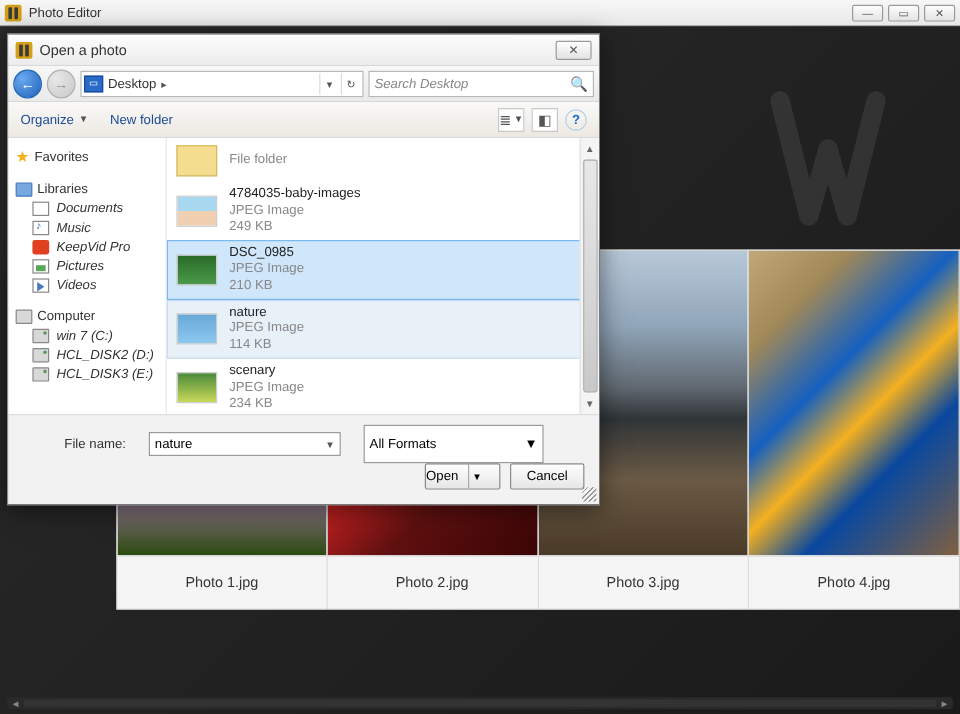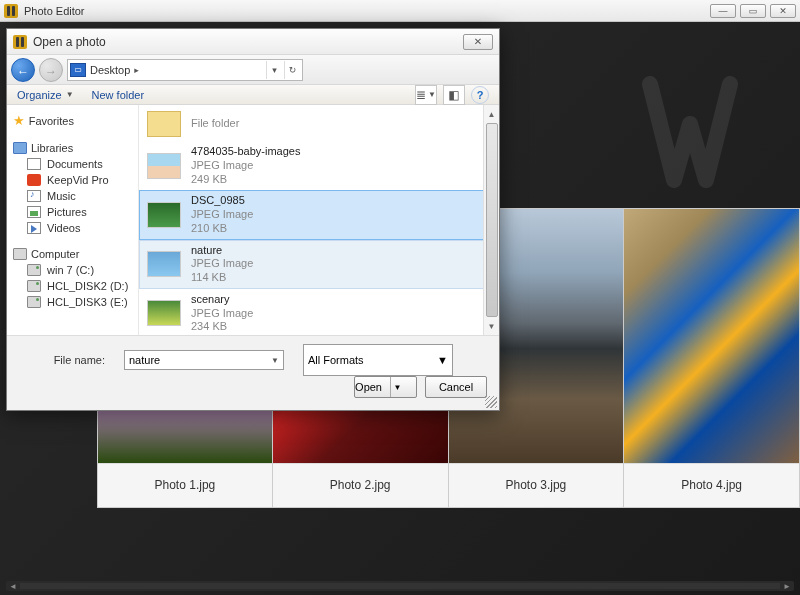--- a/index.html
+++ b/index.html
@@ -42,36 +42,36 @@
   .dlg-nav { height: 30px; background: linear-gradient(#f8f8f8,#eaeaea); border-bottom:1px solid #d8d8d8; display:flex; align-items:center; padding:0 4px; gap:4px;}
   .nav-circ { width:24px; height:24px; border-radius:50%; background: radial-gradient(circle at 30% 30%,#6aa9f0,#1f62b8); border:1px solid #1f62b8; display:flex; align-items:center; justify-content:center; color:#fff; font-size:12px; cursor:pointer;}
   .nav-circ.disabled { background: radial-gradient(circle at 30% 30%,#e8e8e8,#c8c8c8); border-color:#b0b0b0; color:#999;}
   .breadcrumb { flex:0 0 236px; height:22px; border:1px solid #b8b8b8; background:#fff; display:flex; align-items:center; padding:0 2px; font-size:11px; color:#333; gap:4px;}
   .bc-icon { width:16px; height:14px; background:#2a6ac8; border:1px solid #1a4a98; display:flex; align-items:center; justify-content:center; color:#fff; font-size:8px;}
   .bc-drop { margin-left:auto; display:flex; gap:2px;}
   .bc-drop span { width:16px; height:18px; border-left:1px solid #ddd; display:flex; align-items:center; justify-content:center; font-size:9px; color:#555; cursor:pointer;}
   .search-box { flex:1; height:22px; border:1px solid #b8b8b8; background:#fff; display:flex; align-items:center; padding:0 4px; font-size:11px; color:#888; font-style:italic;}
   .search-box .mag { margin-left:auto; color:#2a6ac8; font-style:normal; font-size:12px; cursor:pointer;}
 
-  .dlg-toolbar { height:20px; background:linear-gradient(#faf9f7,#ece9e2); border-bottom:1px solid #d8d8d8; display:flex; align-items:center; padding:0 10px; font-size:11px; gap:18px;}
+  .dlg-toolbar { height:30px; background:linear-gradient(#faf9f7,#ece9e2); border-bottom:1px solid #d8d8d8; display:flex; align-items:center; padding:0 10px; font-size:11px; gap:18px;}
   .tb-item { color:#1a4a98; cursor:pointer; display:flex; align-items:center; gap:4px;}
   .tb-drop { font-size:8px; color:#555;}
   .tb-right { margin-left:auto; display:flex; gap:6px; align-items:center;}
   .tb-ico { width:22px; height:20px; border:1px solid transparent; display:flex; align-items:center; justify-content:center; font-size:12px; color:#555; cursor:pointer;}
   .tb-ico.view { border-color:#c8c8c8; background:#fff;}
   .tb-ico.help { color:#1a6ac8; border:1px solid #c0d0e8; border-radius:50%; width:18px; height:18px; font-size:11px; font-weight:bold;}
 
   .dlg-body { height: 230px; display:flex; background:#fff; position:relative;}
   .nav-pane { width:132px; border-right:1px solid #e8e8e8; padding:6px 4px; font-size:11px; color:#1a4a98; overflow:hidden;}
   .nav-group { margin-bottom:10px;}
   .nav-head { display:flex; align-items:center; gap:4px; color:#333; padding:2px 2px;}
   .nav-head span.star { color:#f5b020; font-size:13px;}
   .nav-lib { width:14px; height:12px; background:#78a8e0; border:1px solid #4878c0; border-radius:1px;}
   .nav-comp { width:14px; height:12px; background:#d8d8d8; border:1px solid #888; border-radius:1px;}
-  .nav-item { display:flex; align-items:center; gap:6px; padding:2px 2px 2px 16px; color:#333; cursor:pointer;}
+  .nav-item { display:flex; align-items:center; gap:6px; padding:2px 2px 2px 16px; color:#333; cursor:pointer;font-style:italic;}
   .ni-ico { width:14px; height:12px; flex-shrink:0; }
   .ni-doc { background:#fff; border:1px solid #888;}
   .ni-keep { background:#e04020; border-radius:2px;}
   .ni-music { background:#fff; border:1px solid #888; position:relative;}
   .ni-music::after{content:"♪"; position:absolute; font-size:9px; color:#4878c0; left:2px; top:-2px;}
   .ni-pic { background:#fff; border:1px solid #888; position:relative;}
   .ni-pic::after{content:""; position:absolute; left:2px; top:4px; width:8px; height:5px; background:#58a858;}
   .ni-vid { background:#fff; border:1px solid #888; position:relative;}
   .ni-vid::after{content:""; position:absolute; left:3px; top:2px; border-left:6px solid #4878c0; border-top:4px solid transparent; border-bottom:4px solid transparent;}
   .ni-drive { background:#d8d8d8; border:1px solid #888; border-radius:1px; position:relative;}
@@ -175,20 +175,24 @@
     <div class="nav-circ disabled">→</div>
     <div class="breadcrumb">
       <div class="bc-icon">▭</div>
       <span>Desktop</span>
       <span style="font-size:9px;color:#555;">▸</span>
       <div class="bc-drop">
         <span>▾</span>
         <span>↻</span>
       </div>
     </div>
+    <div class="search-box">
+      <span>Search Desktop</span>
+      <span class="mag">🔍</span>
+    </div>
   </div>
 
   <div class="dlg-toolbar">
     <div class="tb-item">
       <span>Organize</span>
       <span class="tb-drop">▼</span>
     </div>
     <div class="tb-item">
       <span>New folder</span>
     </div>
@@ -210,26 +214,26 @@
       <div class="nav-group">
         <div class="nav-head">
             <div class="nav-lib"></div>
             <span>Libraries</span>
           </div>
         <div class="nav-item">
             <div class="ni-ico ni-doc"></div>
             <span>Documents</span>
           </div>
         <div class="nav-item">
+            <div class="ni-ico ni-music"></div>
+            <span>Music</span>
+          </div>
+        <div class="nav-item">
             <div class="ni-ico ni-keep"></div>
             <span>KeepVid Pro</span>
-          </div>
-        <div class="nav-item">
-            <div class="ni-ico ni-music"></div>
-            <span>Music</span>
           </div>
         <div class="nav-item">
             <div class="ni-ico ni-pic"></div>
             <span>Pictures</span>
           </div>
         <div class="nav-item">
             <div class="ni-ico ni-vid"></div>
             <span>Videos</span>
           </div>
       </div>

